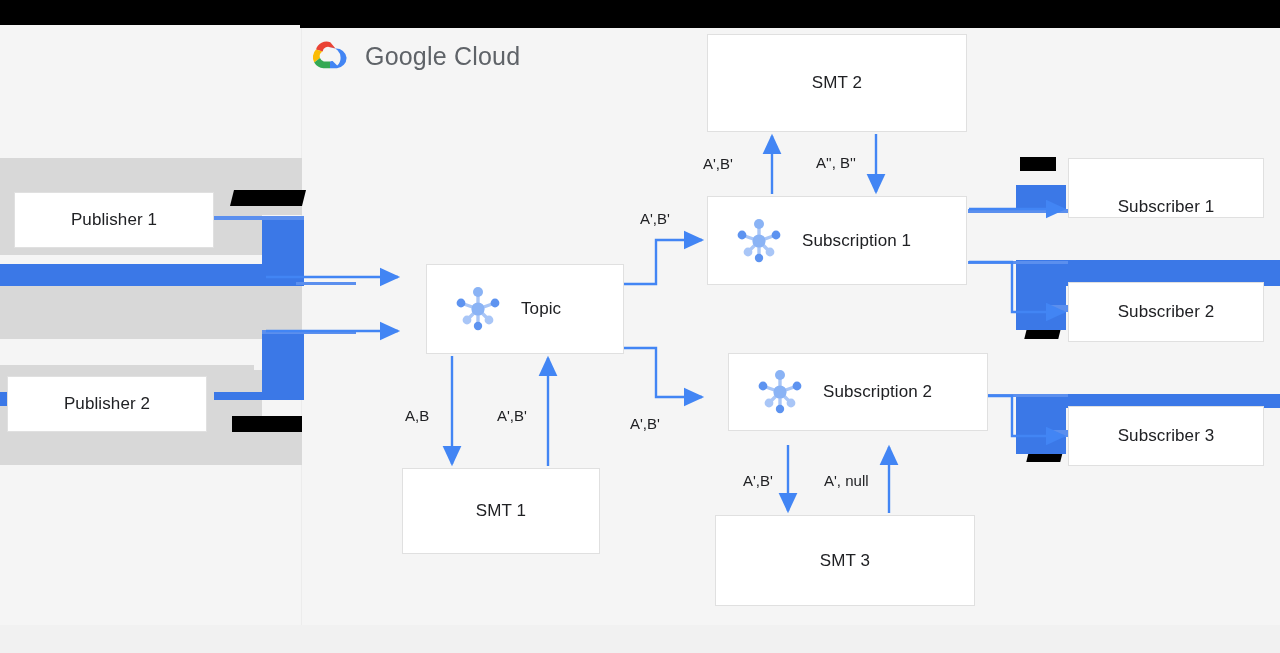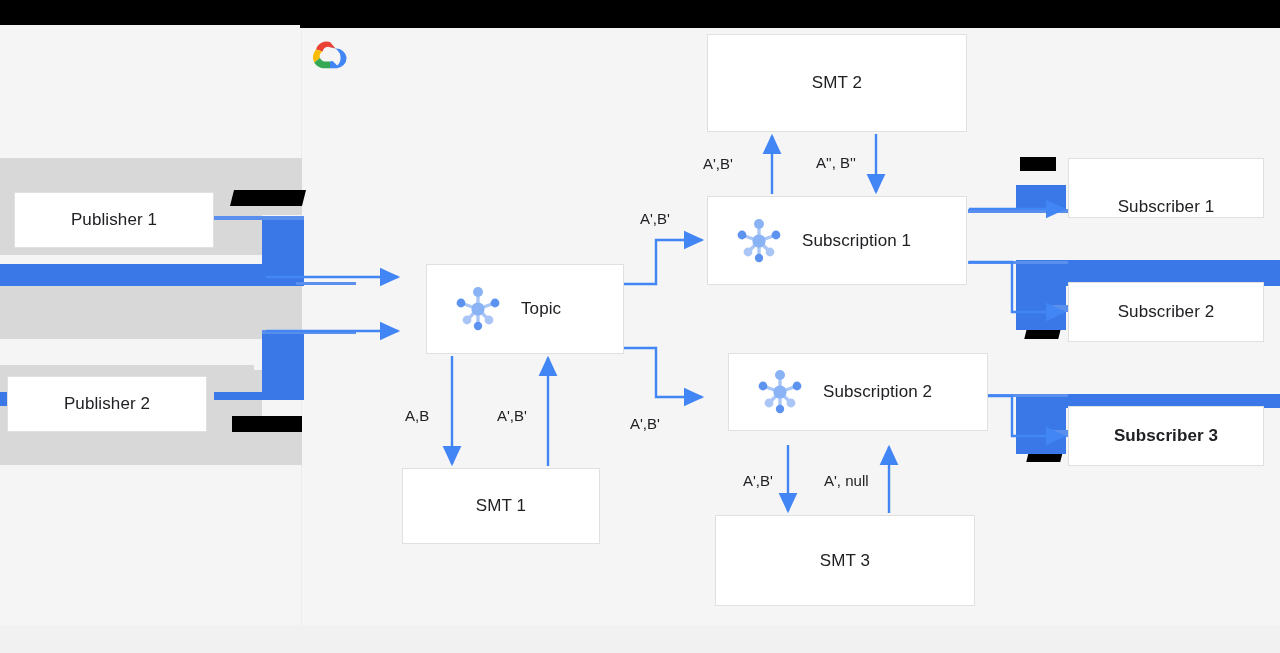--- a/index.html
+++ b/index.html
@@ -140,20 +140,24 @@
     </g>
   </svg>
 
   <div class="gc-logo">
     <svg width="44" height="36" viewBox="0 0 44 36">
       <path d="M27.5 10.5 L22.3 4.3 A11 11 0 0 0 8.0 11.6 L14.6 13.4 A5.6 5.6 0 0 1 22.0 9.2 z" fill="#EA4335"></path>
       <path d="M8.0 11.6 A11 11 0 0 0 6.2 24.5 L12.0 20.0 A5.6 5.6 0 0 1 14.6 13.4 z" fill="#FBBC05"></path>
       <path d="M6.2 24.5 A11.6 11.6 0 0 0 15.5 30.2 L22.0 30.2 L22.0 23.4 L15.8 23.4 A5.6 5.6 0 0 1 12.0 20.0 z" fill="#34A853"></path>
       <path d="M22.0 9.2 A10.6 10.6 0 0 1 32.6 19.8 A10.6 10.6 0 0 1 29.2 27.6 L24.6 23.0 A4.6 4.6 0 0 0 22.0 23.4 L22.0 30.2 L29.0 30.2 A10.5 10.5 0 0 0 38.6 19.8 A10.5 10.5 0 0 0 27.5 10.5 z" fill="#4285F4"></path>
     </svg>
+    <div class="gc-text">
+      <span class="b">Google</span>
+      <span>Cloud</span>
+    </div>
   </div>
 
   <div id="nodes-layer">
       <div class="node" style="left: 14px; top: 192px; width: 200px; height: 56px;">
         <span class="label">Publisher 1</span>
       </div>
       <div class="node" style="left: 7px; top: 376px; width: 200px; height: 56px;">
         <span class="label">Publisher 2</span>
       </div>
       <div class="node with-icon" style="left: 402px; top: 264px; width: 198px; height: 90px; margin-left: 24px;">
@@ -167,21 +171,21 @@
           <circle cx="29" cy="46" r="4.2" fill="#5d93f0"></circle>
           <circle cx="29" cy="12" r="5" fill="#8ab3f5"></circle>
           <circle cx="12" cy="23" r="4.4" fill="#5d93f0"></circle>
           <circle cx="46" cy="23" r="4.4" fill="#5d93f0"></circle>
           <circle cx="18" cy="40" r="4.4" fill="#a9c6f7"></circle>
           <circle cx="40" cy="40" r="4.4" fill="#a9c6f7"></circle>
           <circle cx="29" cy="29" r="6.6" fill="#8ab3f5"></circle>
         </svg>
         <span class="label">Topic</span>
       </div>
-      <div class="node" style="left: 402px; top: 468px; width: 198px; height: 76px;">
+      <div class="node" style="left: 402px; top: 468px; width: 198px; height: 86px;">
         <span class="label">SMT 1</span>
       </div>
       <div class="node" style="left: 707px; top: 34px; width: 260px; height: 98px;">
         <span class="label">SMT 2</span>
       </div>
       <div class="node" style="left: 707px; top: 515px; width: 260px; height: 91px; margin-left: 8px;">
         <span class="label">SMT 3</span>
       </div>
       <div class="node with-icon" style="left: 707px; top: 196px; width: 260px; height: 89px;">
         <svg width="58" height="58" viewBox="0 0 58 58" class="pubsub-icon">
@@ -218,21 +222,21 @@
           <circle cx="29" cy="29" r="6.6" fill="#8ab3f5"></circle>
         </svg>
         <span class="label">Subscription 2</span>
       </div>
       <div class="node" style="left: 1068px; top: 158px; width: 196px; height: 60px; align-items: flex-end;">
         <span class="label">Subscriber 1</span>
       </div>
       <div class="node" style="left: 1068px; top: 282px; width: 196px; height: 60px;">
         <span class="label">Subscriber 2</span>
       </div>
-      <div class="node" style="left: 1068px; top: 406px; width: 196px; height: 60px; font-weight: bold;">
+      <div class="node" style="left: 1068px; top: 406px; width: 196px; height: 60px;">
         <span class="label">Subscriber 3</span>
       </div>
     </div>
   <div id="labels-layer">
       <div class="elabel" style="left: 405px; top: 407px;">A,B</div>
       <div class="elabel" style="left: 497px; top: 407px;">A',B'</div>
       <div class="elabel" style="left: 640px; top: 210px;">A',B'</div>
       <div class="elabel" style="left: 630px; top: 415px;">A',B'</div>
       <div class="elabel" style="left: 703px; top: 155px;">A',B'</div>
       <div class="elabel" style="left: 816px; top: 154px;">A'', B''</div>

